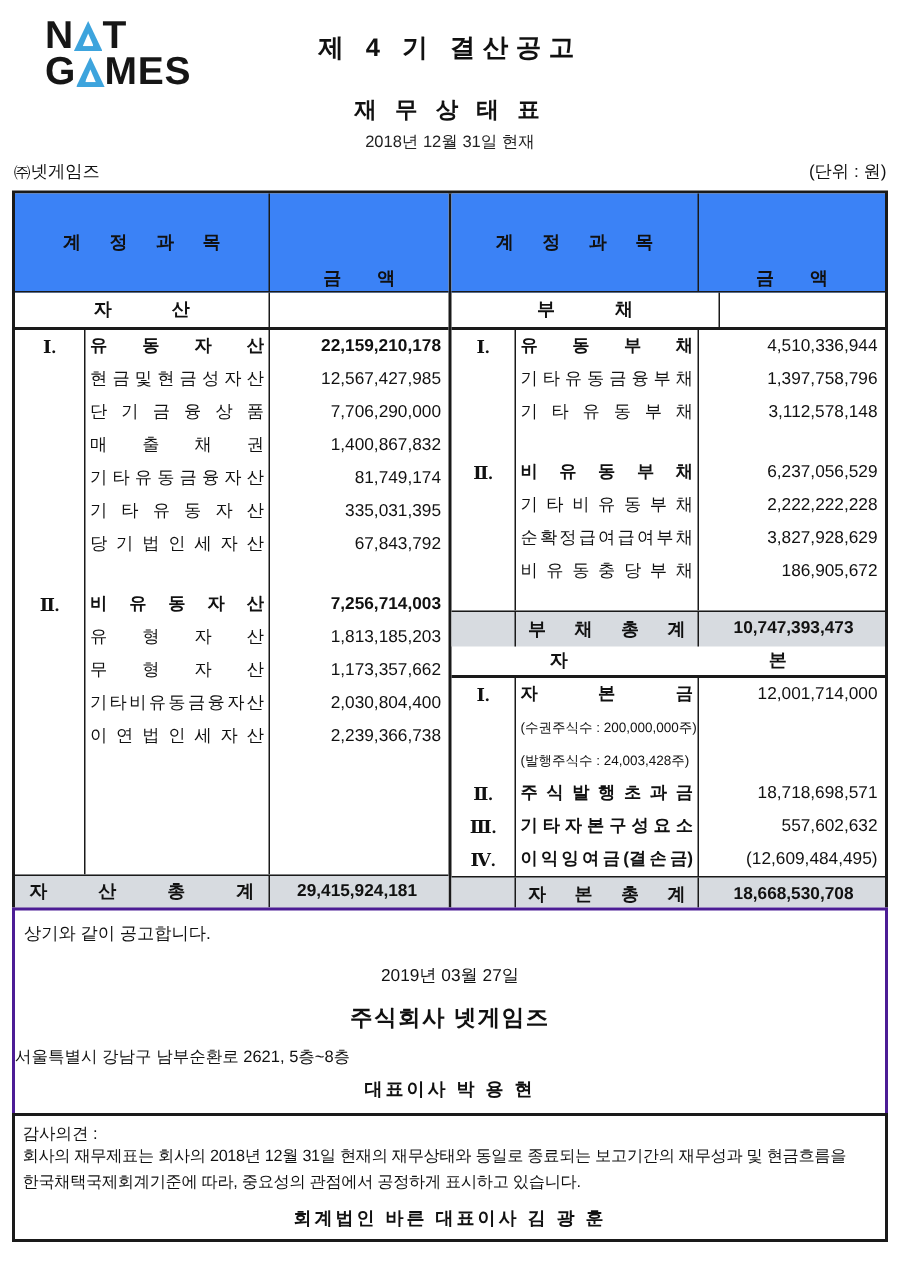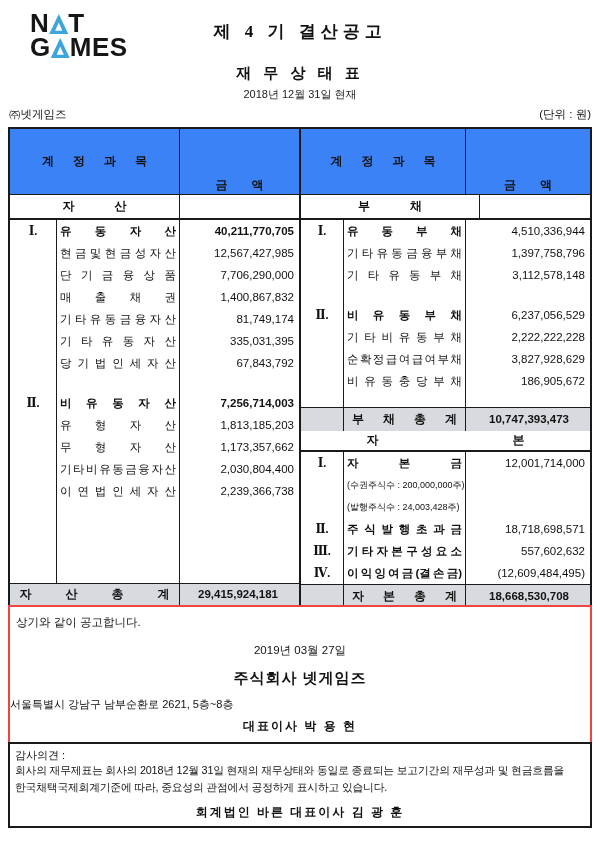--- a/index.html
+++ b/index.html
@@ -9,21 +9,21 @@
     background:#fff; color:#111;
     font-family:"Liberation Sans","DejaVu Sans",sans-serif;
     overflow:hidden;
   }
   
   .logo { position:absolute; left:30px; top:11px; font-weight:bold; font-size:26px; line-height:24px; letter-spacing:.5px; color:#161616; }
   .logo-line { display:flex; align-items:flex-end; }
   .tri { position:relative; display:inline-block; width:19px; height:20px; margin:0 0 1px 0; }
   .tri::before { content:""; position:absolute; inset:0; background:#3da4dd; clip-path:polygon(50% 0,100% 100%,0 100%); }
   .tri::after  { content:""; position:absolute; left:31%; right:31%; top:42%; bottom:16%; background:#fff; clip-path:polygon(50% 0,100% 100%,0 100%); }
-  .doc-title   { position:absolute; left:0; right:0; top:20px; text-align:center; font-size:17px; font-weight:bold; letter-spacing:5px;font-family:Liberation Serif, serif; }
+  .doc-title   { position:absolute; left:0; right:0; top:20px; text-align:center; font-size:17px; font-weight:bold; letter-spacing:5px; }
   .fs-title    { position:absolute; left:0; right:0; top:64px; text-align:center; font-size:15px; font-weight:bold; letter-spacing:4px; }
   .as-of       { position:absolute; left:0; right:0; top:87px; text-align:center; font-size:11px; color:#222; }
   .company-lbl { position:absolute; left:9px;  top:107px; font-size:11.5px; }
   .unit-lbl    { position:absolute; right:9px; top:107px; font-size:11.5px; }
 
   
   .bs { position:absolute; left:8px; top:127px; width:584px; height:480px; border:2px solid #1a1a1a; display:flex; font-size:12px; }
   .half { width:50%; display:flex; flex-direction:column; }
   .half.left  { border-right:1px solid #1a1a1a; }
   .half.right { border-left:1px solid #1a1a1a; }
@@ -59,21 +59,21 @@
   .total-row { display:flex; flex:0 0 22px; background:#d7dbe0; border-top:1px solid #1a1a1a; font-weight:bold; line-height:21px; }
   .total-row.h24 { flex:0 0 24px; line-height:23px; }
   .total-row.h23 { flex:0 0 23px; line-height:22px; }
   .t-label { width:170px; border-right:1px solid #1a1a1a; display:flex; align-items:center; justify-content:center; }
   .half.right .t-label { width:165px; }
   .t-no { width:43px; border-right:1px solid #1a1a1a; }
   .t-name { width:122px; border-right:1px solid #1a1a1a; display:flex; align-items:center; justify-content:center; }
   .t-amt { flex:1; text-align:right; padding-right:21px; font-size:11.5px; }
 
   
-  .notice-box { position:absolute; left:8px; top:605px; width:584px; height:139px; border:2px solid #ef4444; background:#fff; }
+  .notice-box { position:absolute; left:8px; top:605px; width:584px; height:139px; border:2px solid #4c1d95; background:#fff; }
   .n-line1 { position:absolute; left:6px; top:8px; font-size:11.5px; }
   .n-date  { position:absolute; left:0; right:0; top:36px; text-align:center; font-size:11.5px; }
   .n-comp  { position:absolute; left:0; right:0; top:62px; text-align:center; font-size:15px; font-weight:bold; letter-spacing:1px; }
   .n-addr  { position:absolute; left:0; right:0; top:90px; font-size:11px; }
   .n-ceo   { position:absolute; left:0; right:0; top:111px; text-align:center; font-size:12px; font-weight:bold; letter-spacing:2px; }
 
   .audit-box { position:absolute; left:8px; top:742px; width:584px; height:86px; border:2px solid #1a1a1a; background:#fff; }
   .a-label { position:absolute; left:5px; top:4px; font-size:11px; }
   .a-line1 { position:absolute; left:5px; right:4px; top:20px; font-size:10.8px; letter-spacing:-.2px; }
   .a-line2 { position:absolute; left:5px; right:4px; top:37px; font-size:10.8px; letter-spacing:-.2px; }
@@ -117,21 +117,21 @@
         <div class="section-cell">
             <span class="jspan w64">자 산</span>
           </div>
         <div class="section-rest"></div>
       </div>
       <div class="tbody grow">
 
           <div class="trow em-all">
             <div class="c-no">Ⅰ.</div>
             <div class="c-name">유 동 자 산</div>
-            <div class="c-amt">40,211,770,705</div>
+            <div class="c-amt">22,159,210,178</div>
           </div>
 
           <div class="trow">
             <div class="c-no"></div>
             <div class="c-name">현 금 및 현 금 성 자 산</div>
             <div class="c-amt">12,567,427,985</div>
           </div>
 
           <div class="trow">
             <div class="c-no"></div>

